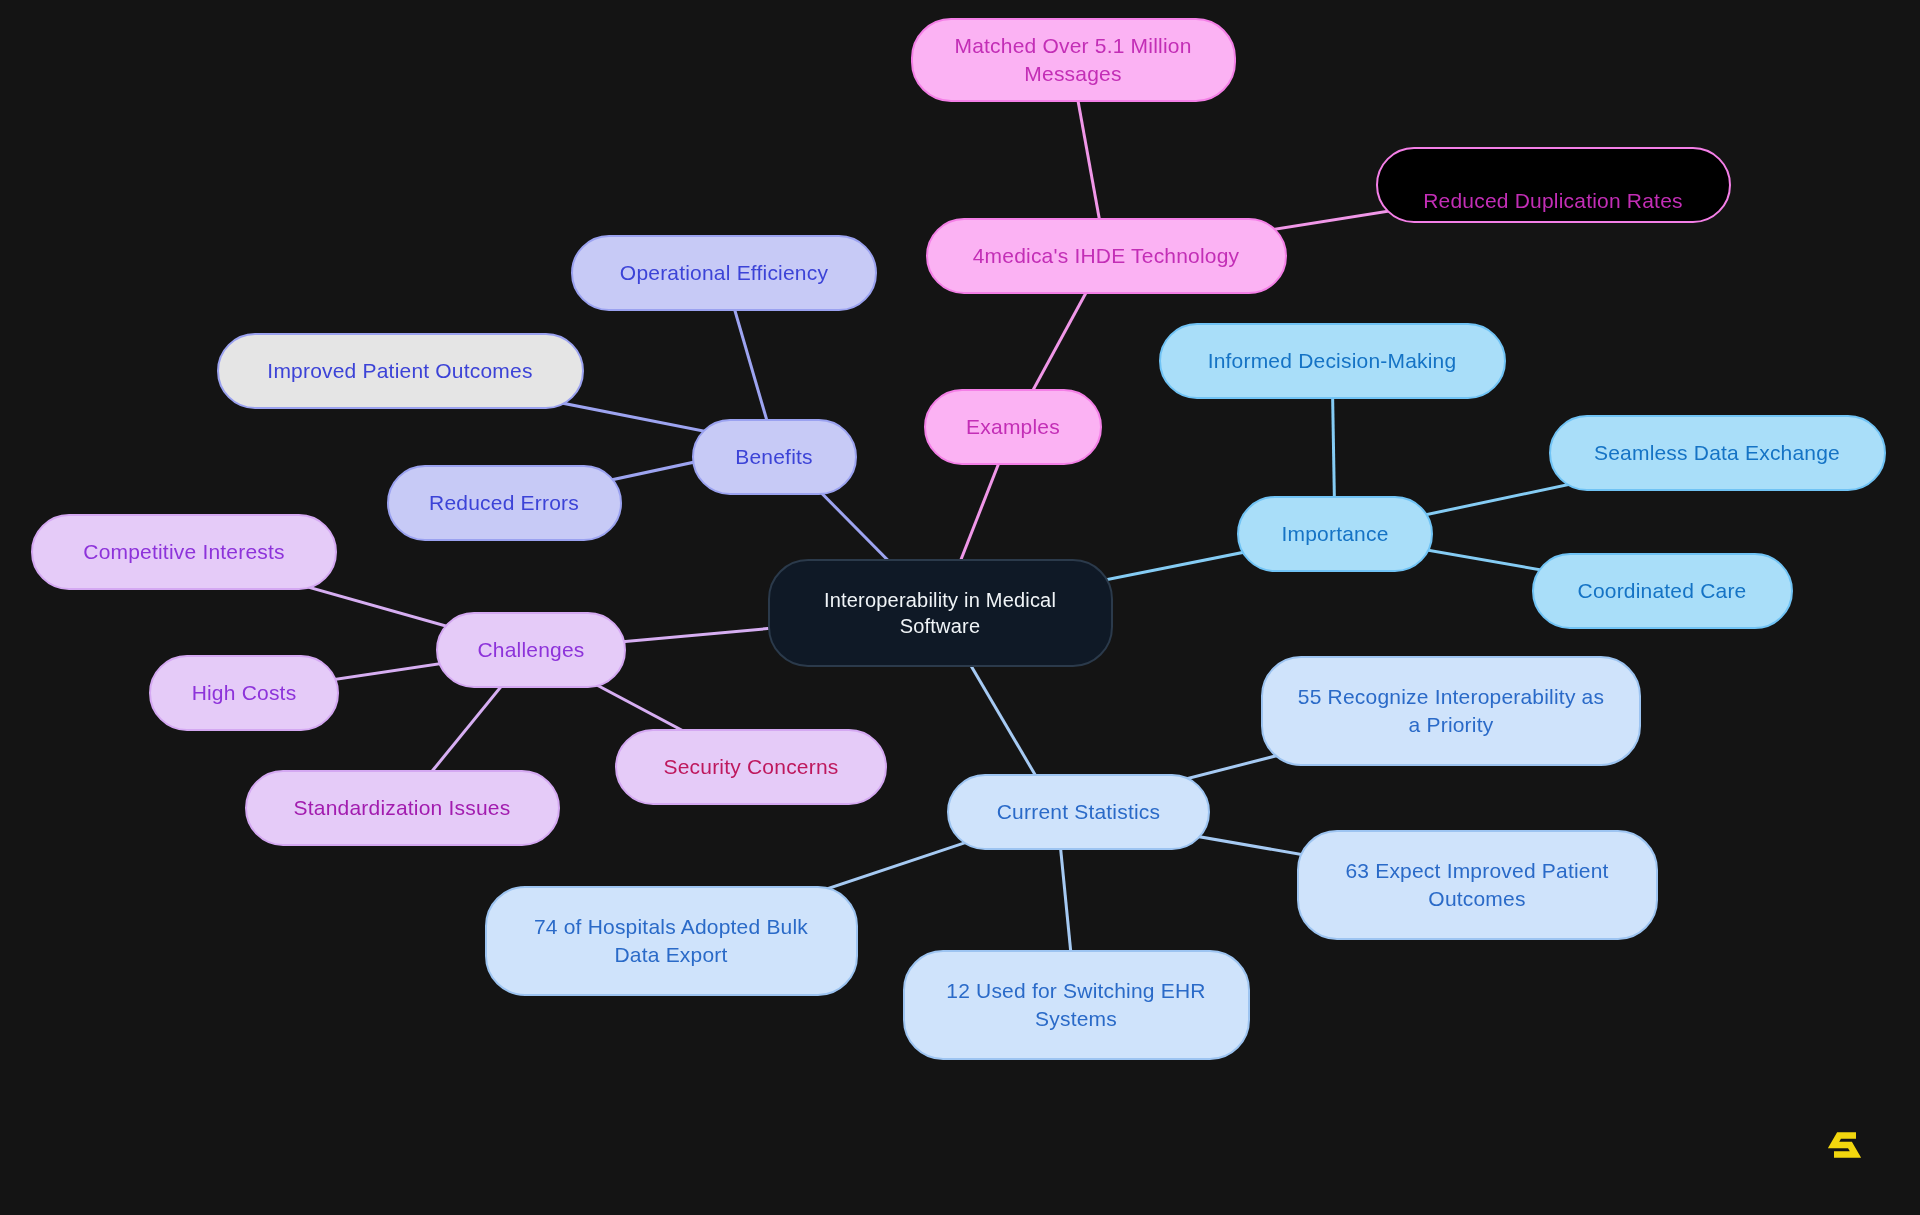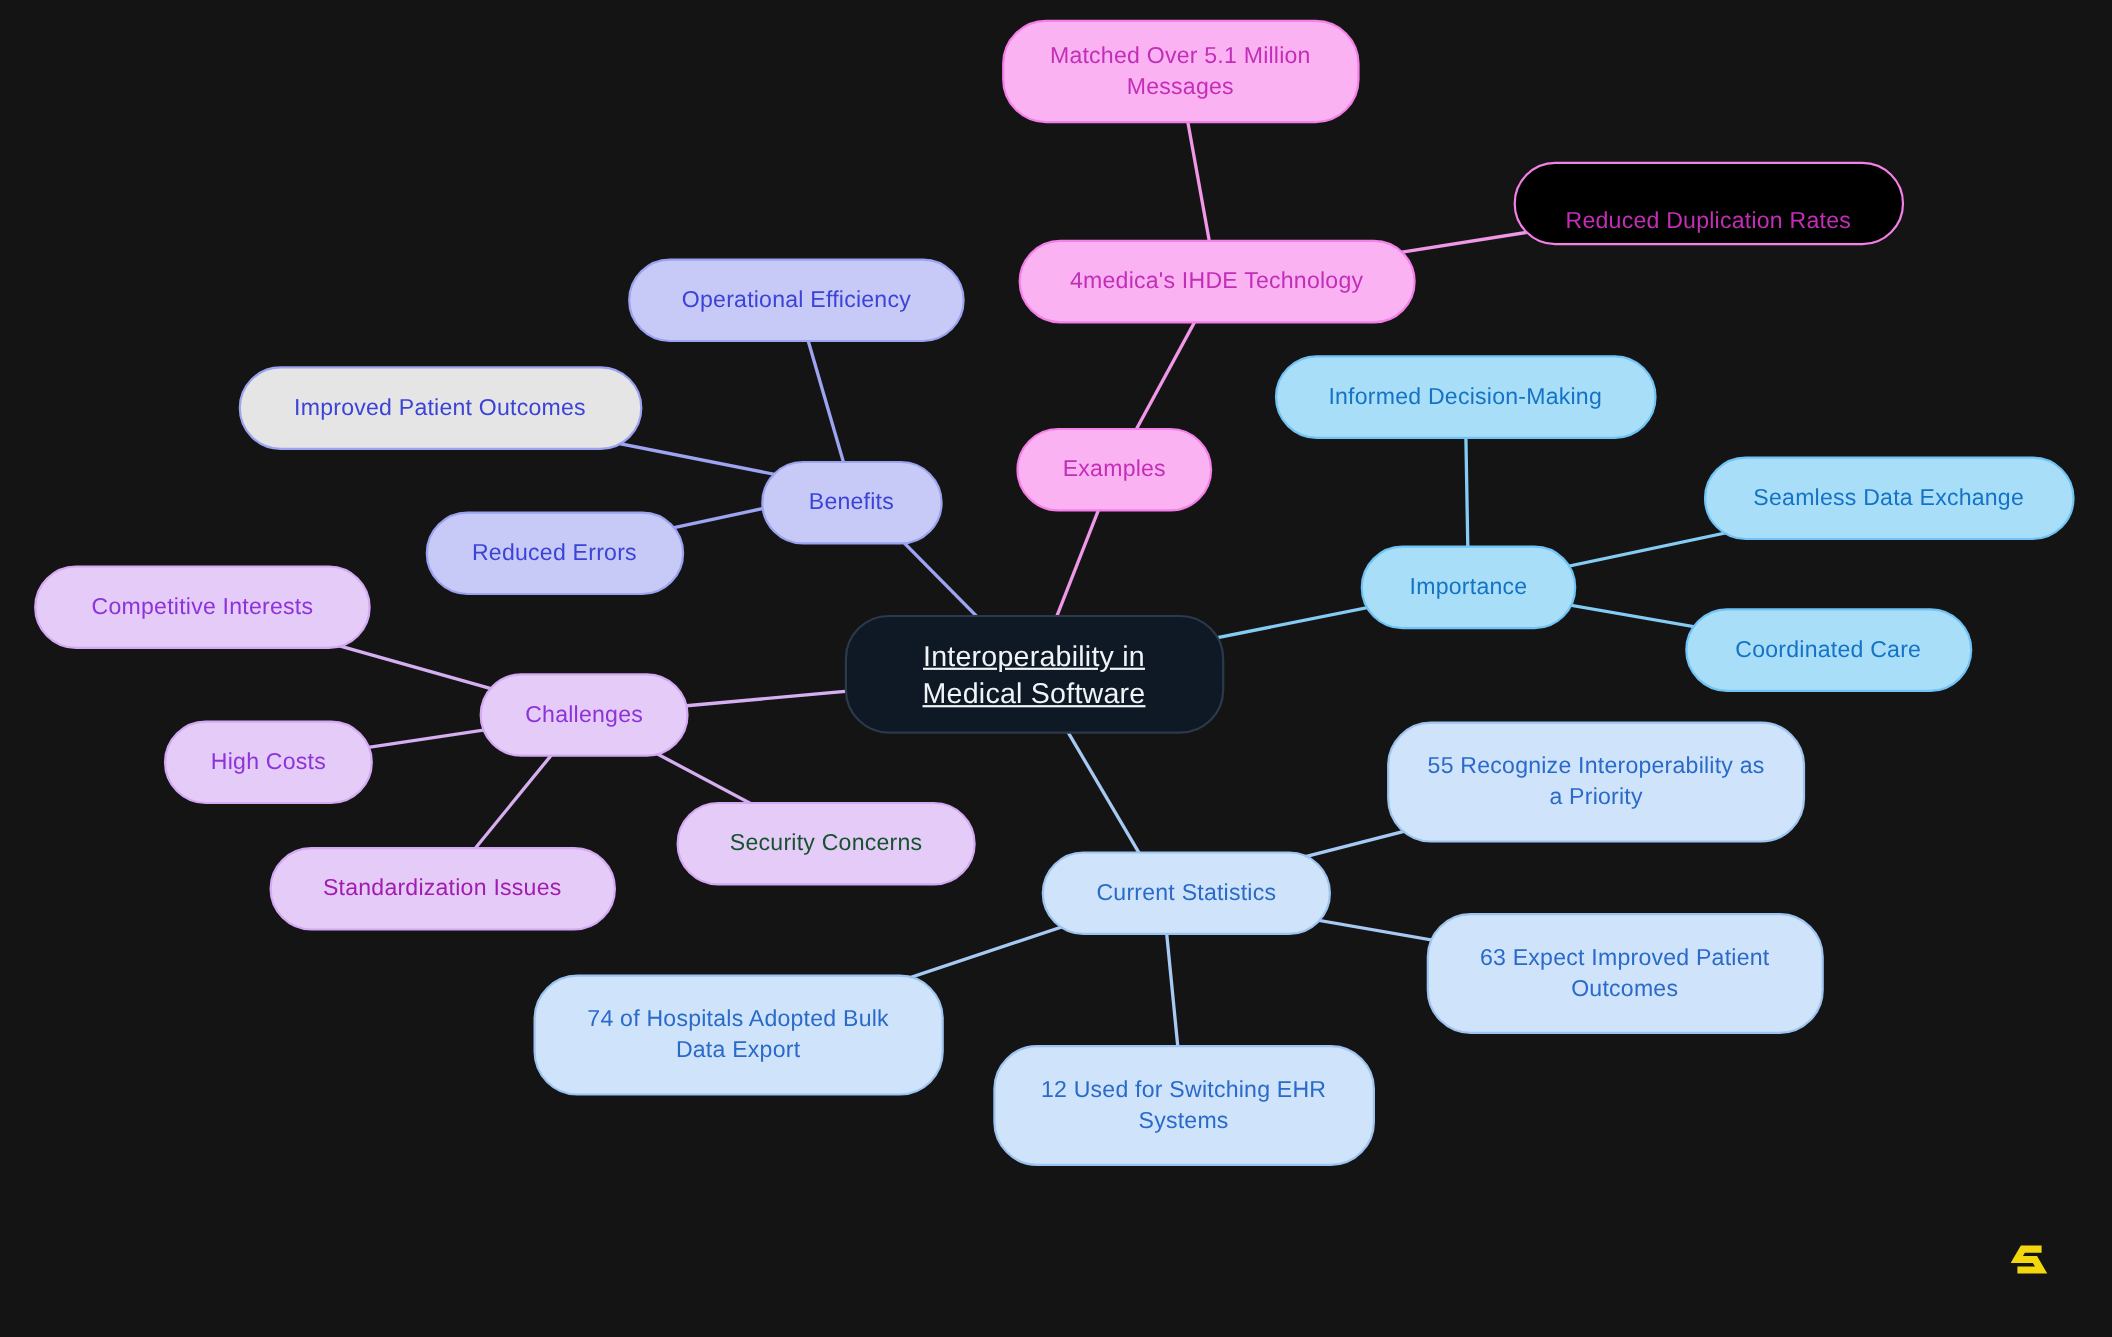--- a/index.html
+++ b/index.html
@@ -21,24 +21,23 @@
     font-size:21px;font-weight:500;
     line-height:1.32;
     z-index:1;
     padding:6px 26px;
     white-space:nowrap;
     cursor:default;
     letter-spacing:0.2px;
   }
   .node.wrap{white-space:normal;border-radius:40px;}
   .node.central{
-    font-size:26px;
+    font-size:20px;
     border-radius:40px;
     z-index:2;
-    text-decoration:underline;
   }
   #logo{
     position:absolute;z-index:1;
     left:1828px;top:1130px;width:34px;height:30px;
   }
 </style>
 </head>
 <body>
 
 <div id="stage">
@@ -68,21 +67,21 @@
     </svg>
   <svg id="logo" viewBox="0 0 34 28">
     <path id="logo-path" d="M28 4.5 H11 L5.5 14 H22 L27.5 23.5 H6" fill="none" stroke-width="6.5" stroke-linejoin="miter" stroke-linecap="butt" stroke="#f2d60e"></path>
   </svg>
 <div class="node" style="left: 924px; top: 389px; width: 178px; height: 76px; background: rgb(251, 178, 243); border-color: rgb(244, 127, 231); color: rgb(195, 46, 182);">
       <span>Examples</span>
     </div>
     <div class="node" style="left: 925.5px; top: 218px; width: 361px; height: 76px; background: rgb(251, 178, 243); border-color: rgb(244, 127, 231); color: rgb(195, 46, 182);">
       <span>4medica's IHDE Technology</span>
     </div>
-    <div class="node wrap" style="left: 910.5px; top: 18px; width: 325px; height: 94px; background: rgb(251, 178, 243); border-color: rgb(244, 127, 231); color: rgb(195, 46, 182);">
+    <div class="node wrap" style="left: 910.5px; top: 18px; width: 325px; height: 84px; background: rgb(251, 178, 243); border-color: rgb(244, 127, 231); color: rgb(195, 46, 182);">
       <span>Matched Over 5.1 Million Messages</span>
     </div>
     <div class="node" style="left: 1375.5px; top: 147px; width: 355px; height: 76px; background: #000000; border-color: rgb(244, 127, 231); color: rgb(195, 46, 182); align-items: flex-end;">
       <span>Reduced Duplication Rates</span>
     </div>
     <div class="node" style="left: 691.5px; top: 407px; width: 165px; height: 76px; background: rgb(199, 202, 246); border-color: rgb(155, 162, 240); color: rgb(60, 67, 215); margin-top: 12px;">
       <span>Benefits</span>
     </div>
     <div class="node" style="left: 571px; top: 235px; width: 306px; height: 76px; background: rgb(199, 202, 246); border-color: rgb(155, 162, 240); color: rgb(60, 67, 215);">
       <span>Operational Efficiency</span>
@@ -98,21 +97,21 @@
     </div>
     <div class="node" style="left: 31px; top: 514px; width: 306px; height: 76px; background: rgb(229, 203, 248); border-color: rgb(212, 168, 242); color: rgb(141, 51, 218);">
       <span>Competitive Interests</span>
     </div>
     <div class="node" style="left: 149px; top: 655px; width: 190px; height: 76px; background: rgb(229, 203, 248); border-color: rgb(212, 168, 242); color: rgb(141, 51, 218);">
       <span>High Costs</span>
     </div>
     <div class="node" style="left: 244.5px; top: 770px; width: 315px; height: 76px; background: rgb(229, 203, 248); border-color: rgb(212, 168, 242); color: #a21caf;">
       <span>Standardization Issues</span>
     </div>
-    <div class="node" style="left: 615px; top: 729px; width: 272px; height: 76px; background: rgb(229, 203, 248); border-color: rgb(212, 168, 242); color: #14532d;">
+    <div class="node" style="left: 615px; top: 729px; width: 272px; height: 76px; background: rgb(229, 203, 248); border-color: rgb(212, 168, 242); color: #be185d;">
       <span>Security Concerns</span>
     </div>
     <div class="node" style="left: 1237px; top: 496px; width: 196px; height: 76px; background: rgb(169, 222, 249); border-color: rgb(112, 195, 245); color: rgb(21, 115, 197);">
       <span>Importance</span>
     </div>
     <div class="node" style="left: 1158.5px; top: 323px; width: 347px; height: 76px; background: rgb(169, 222, 249); border-color: rgb(112, 195, 245); color: rgb(21, 115, 197);">
       <span>Informed Decision-Making</span>
     </div>
     <div class="node" style="left: 1548.5px; top: 415px; width: 337px; height: 76px; background: rgb(169, 222, 249); border-color: rgb(112, 195, 245); color: rgb(21, 115, 197);">
       <span>Seamless Data Exchange</span>

